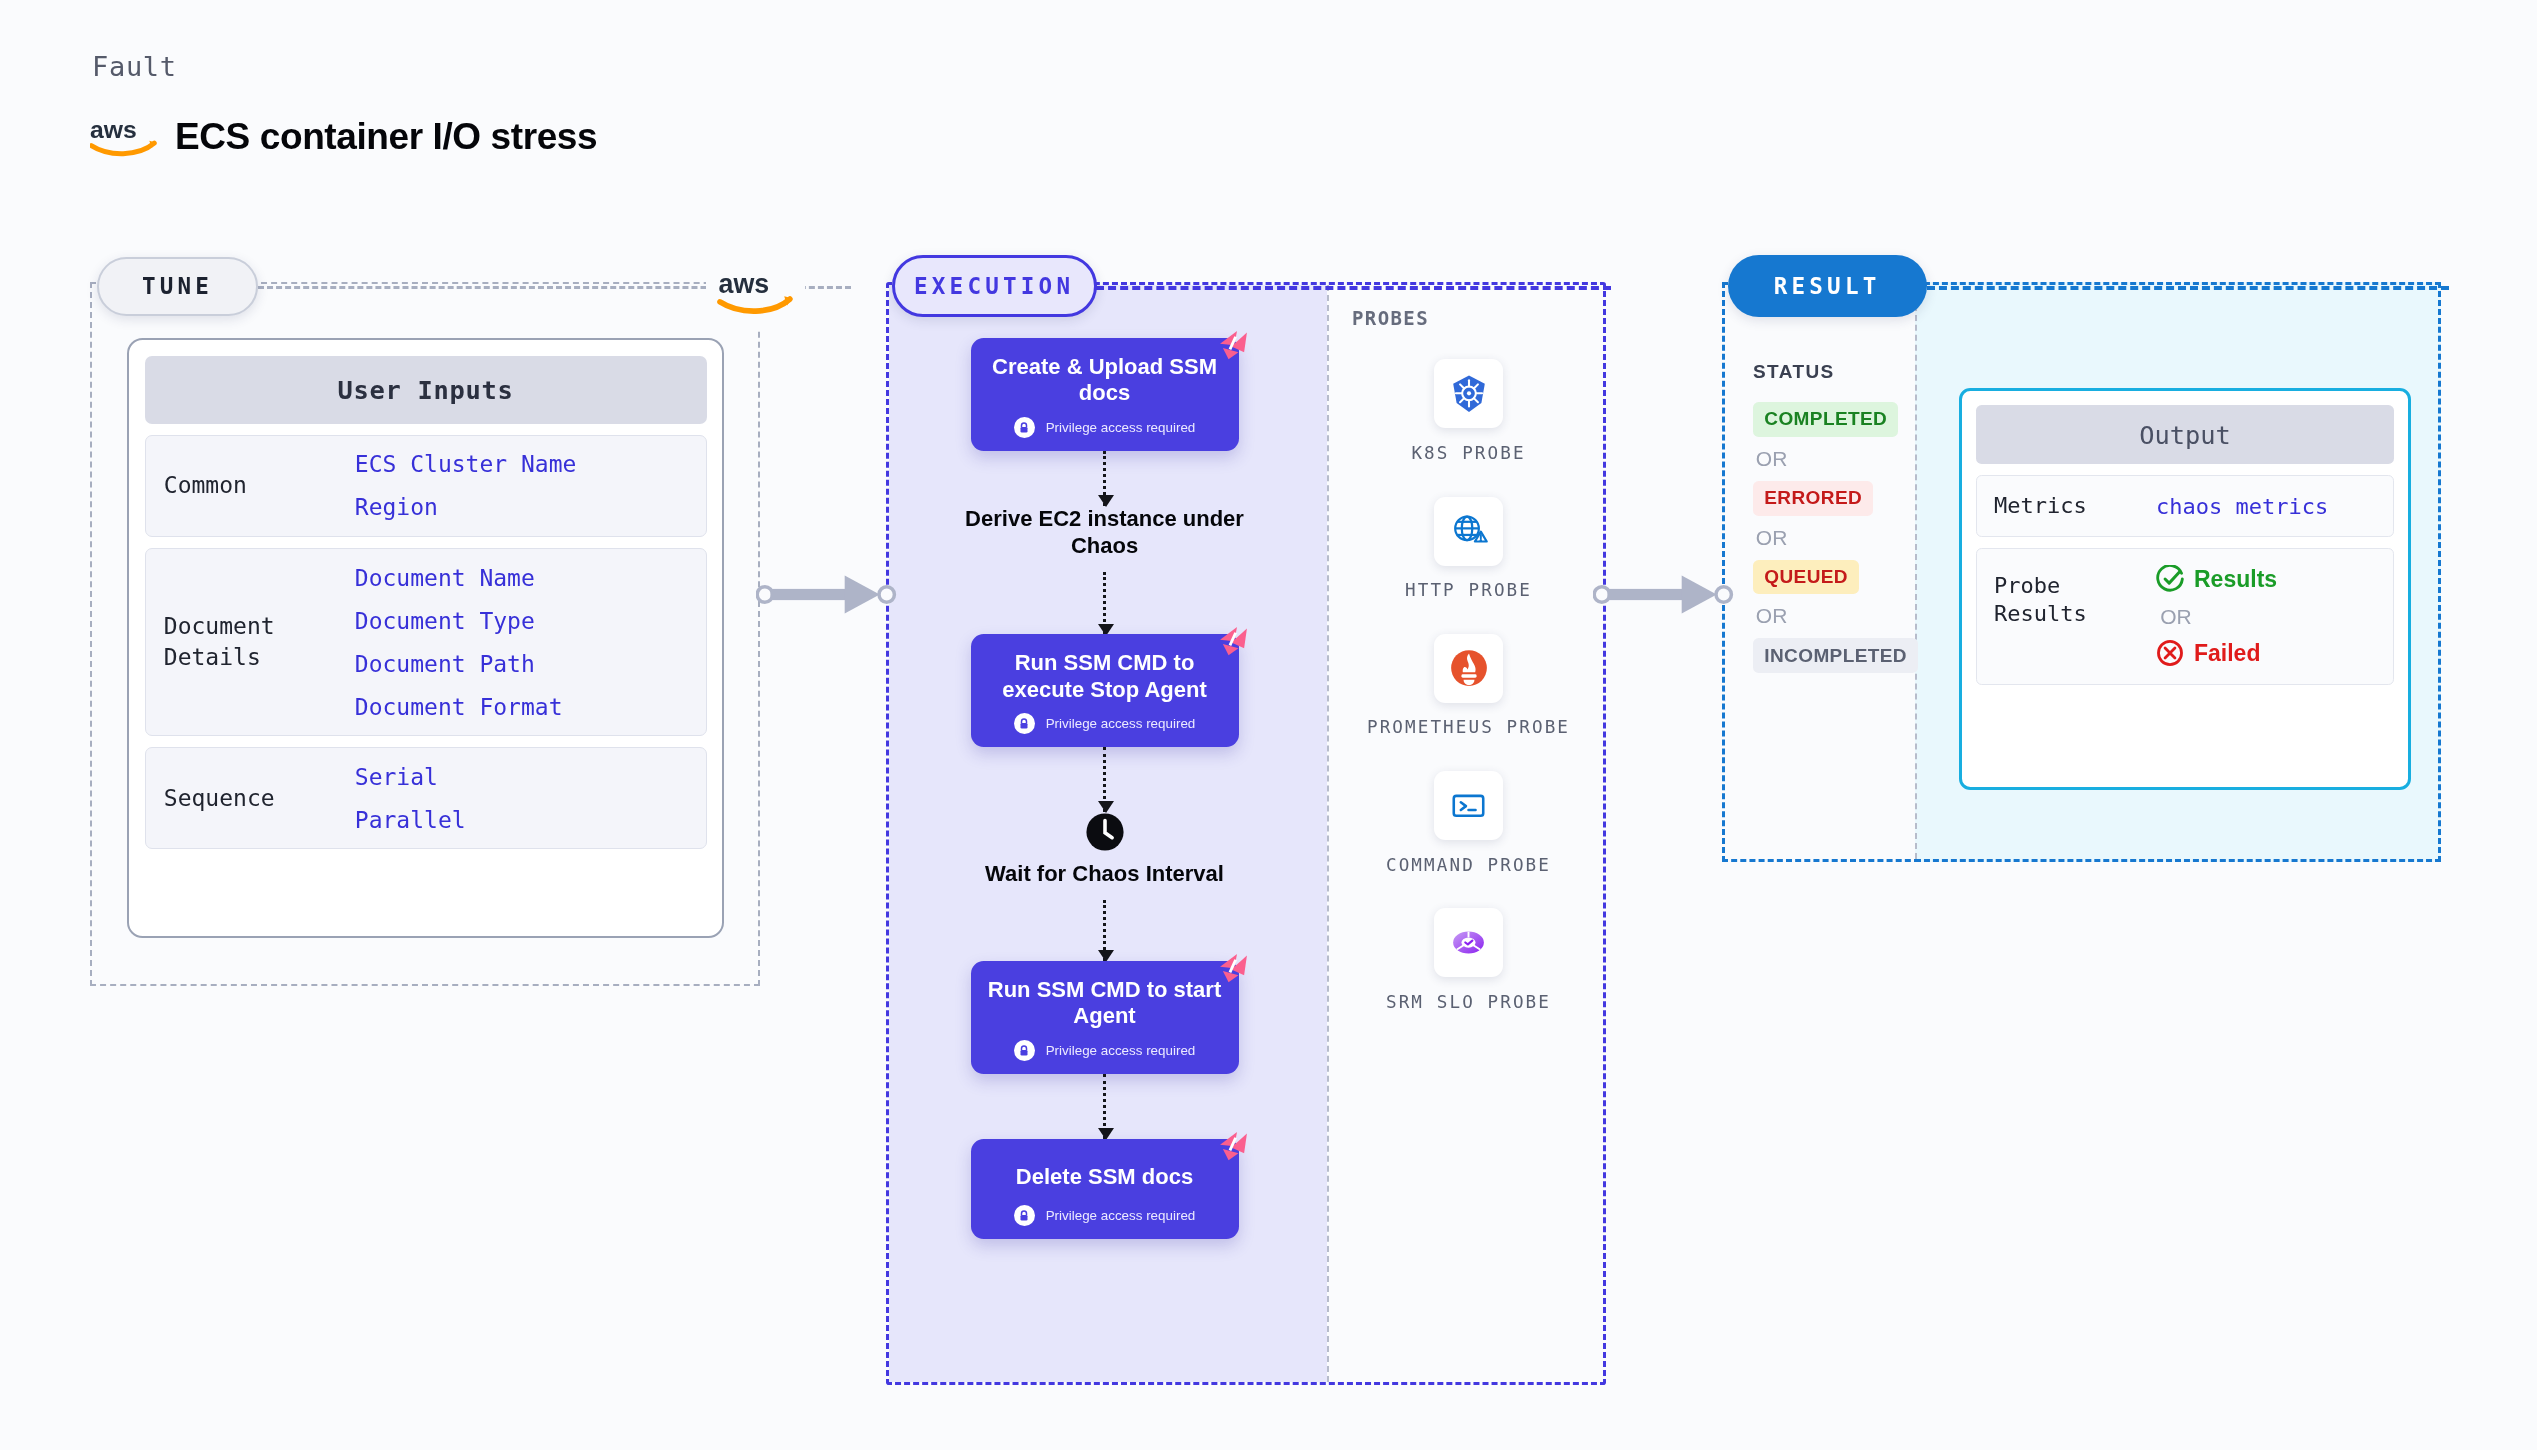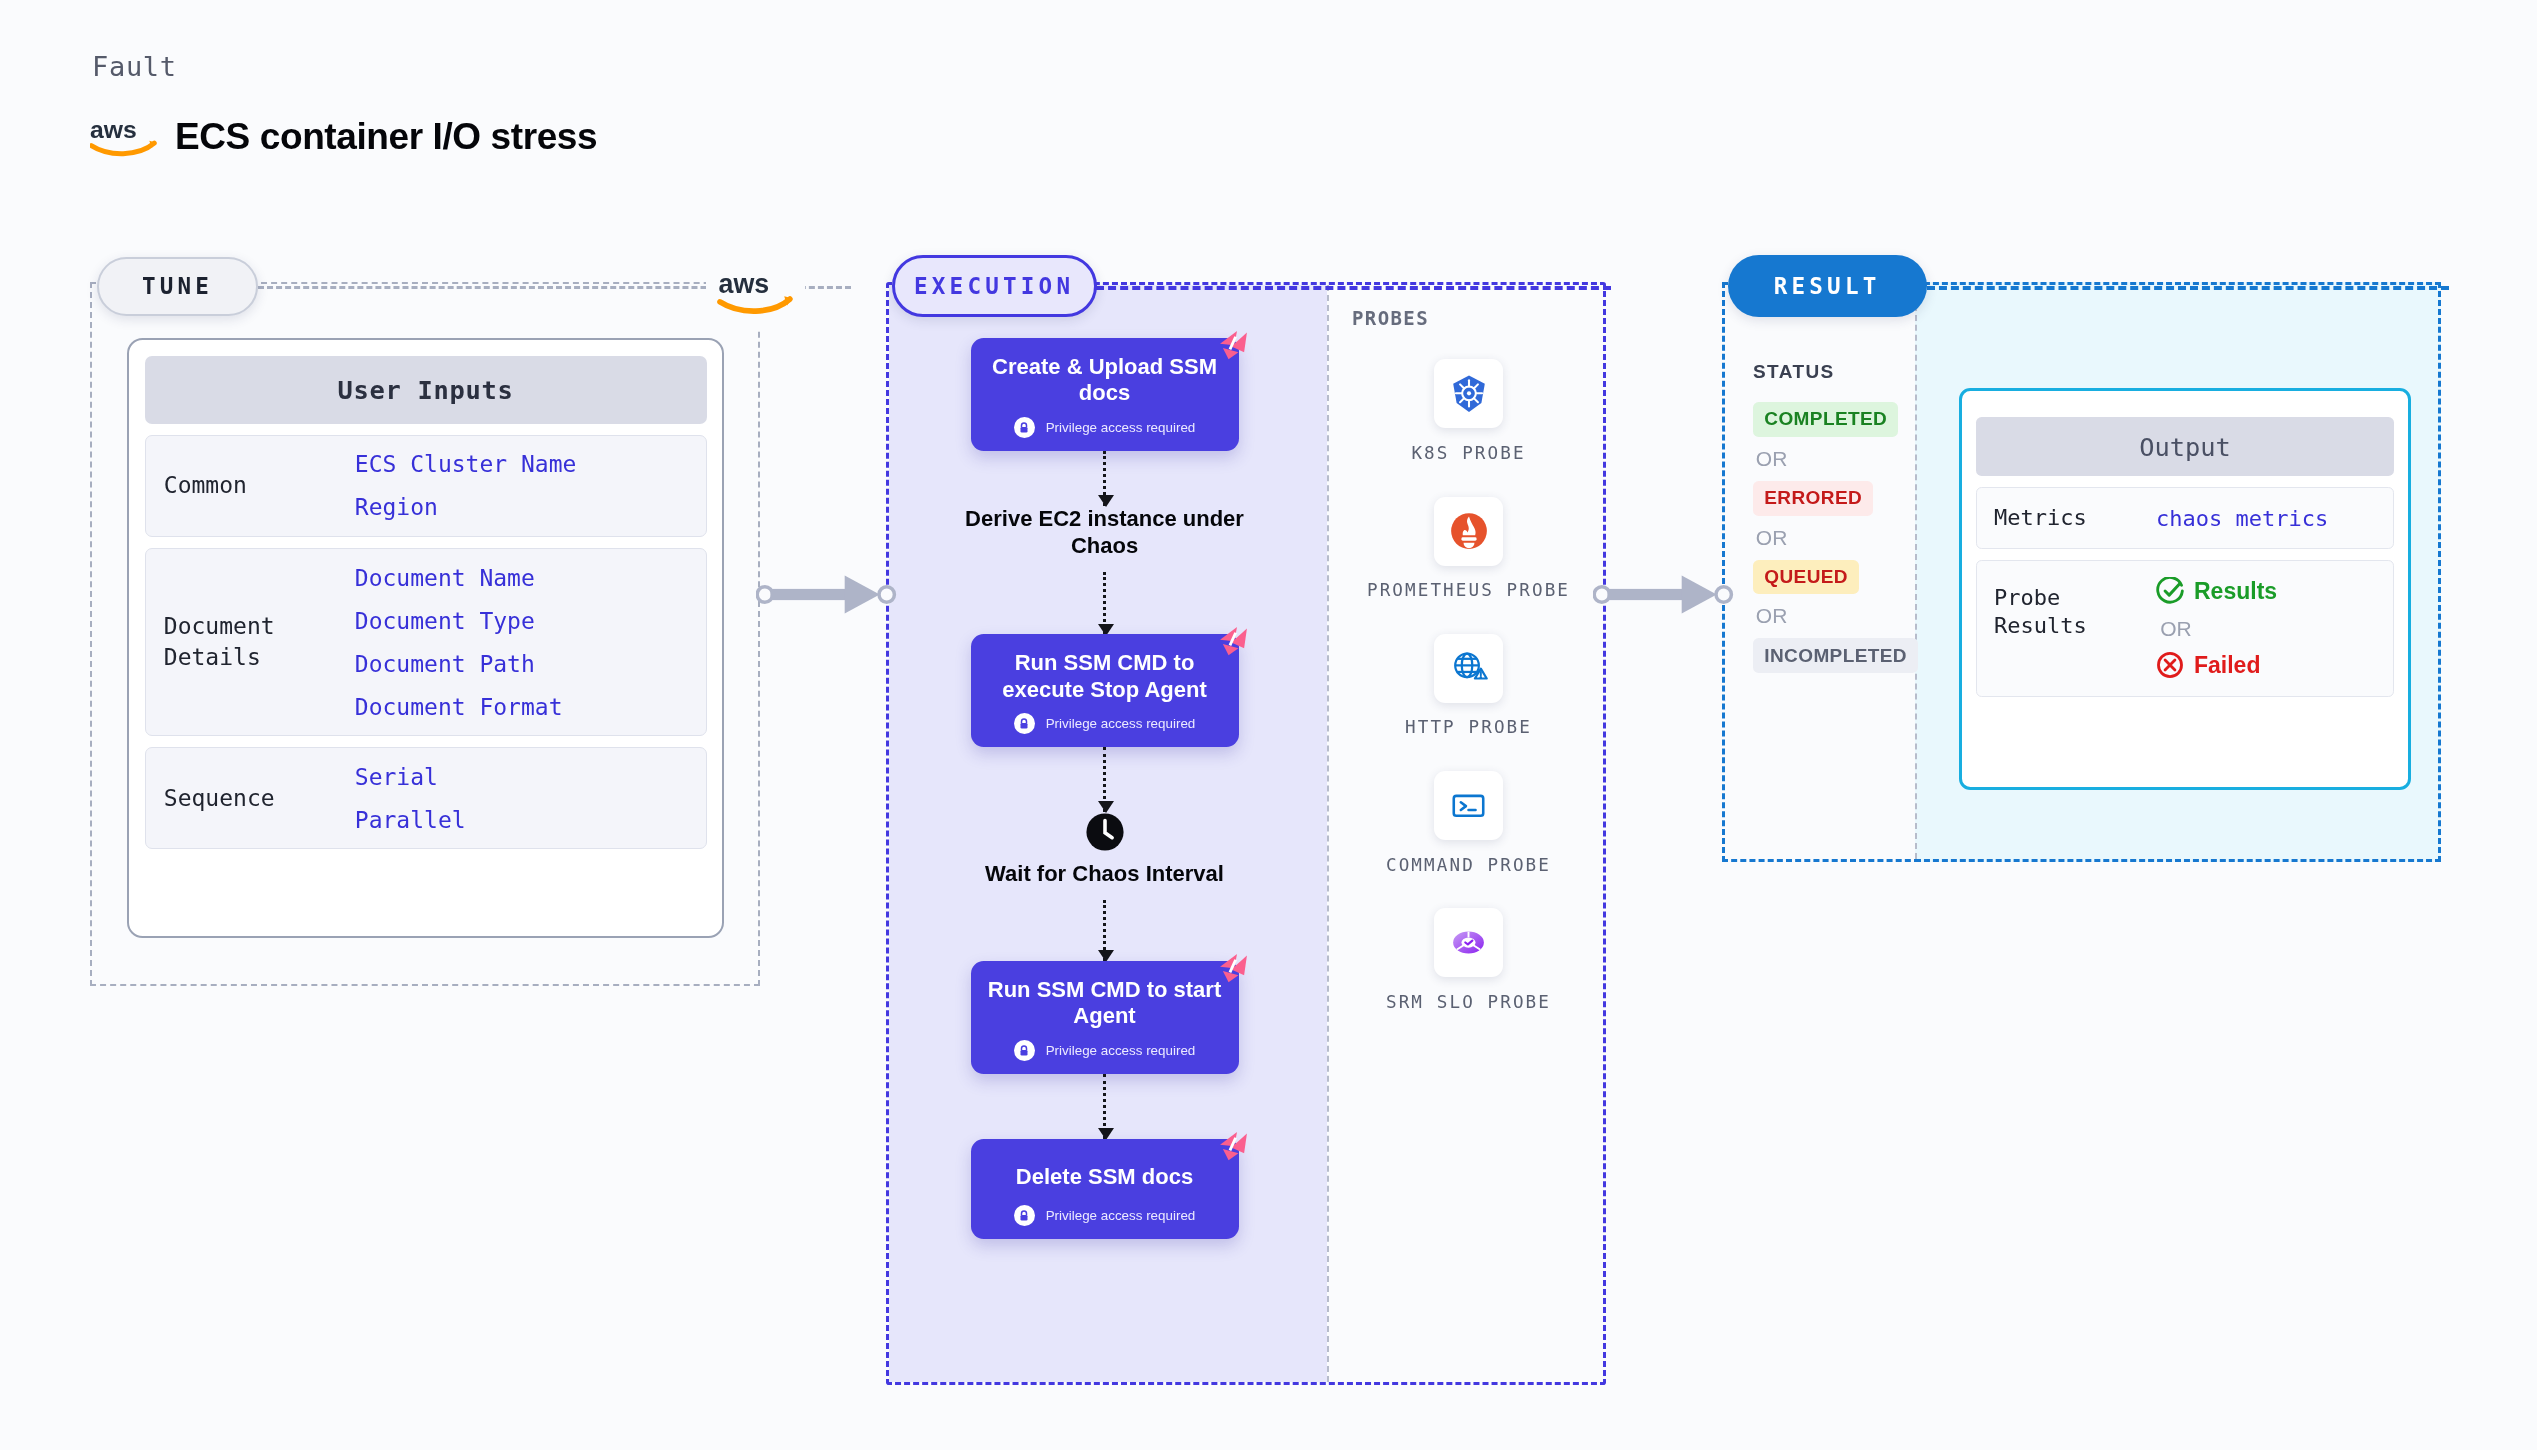--- a/index.html
+++ b/index.html
@@ -204,21 +204,21 @@
 
   .output-card {
     position: absolute; left: 237px; top: 106px; width: 452px; height: 402px;
     background: #ffffff; border: 3.5px solid #18aee0; border-radius: 11.3px;
     padding: 14px;
   }
   .out-title {
     height: 59px; background: #d9dbe6; border-radius: 5.6px;
     display: flex; align-items: center; justify-content: center;
     font-family: "DejaVu Sans Mono", monospace;
-    font-size: 25.4px; color: #4a5064; margin-top: 12px;
+    font-size: 25.4px; color: #4a5064;
   }
   .out-row {
     margin-top: 11.3px; background: #fafbfd; border: 1.4px solid #e3e6ee;
     border-radius: 5.6px; display: flex; align-items: center; padding: 15.5px 17px;
   }
   .out-key {
     width: 162px; flex: none;
     font-family: "DejaVu Sans Mono", monospace;
     font-size: 22px; color: #20242f; line-height: 1.3;
   }
@@ -440,46 +440,46 @@
               <path d="M45 18 L39 24"></path>
                 <path d="M25 38 L19 44"></path>
             </g>
           </svg>
         </div>
         <div class="probe-name">K8S PROBE</div>
       </div>
 
       <div class="probe">
         <div class="probe-tile">
-          <svg viewBox="0 0 64 64" width="44" height="44">
-            <circle cx="32" cy="32" r="26" fill="#e6522c"></circle>
-            <path d="M32 11 C24 21 36 24 30 34 C26 27 22 32 23 38 L41 38 C44 29 36 25 32 11 Z" fill="#fff"></path>
-            <rect x="21" y="41" width="22" height="5" rx="2" fill="#fff"></rect>
-            <path d="M24 49 H40 A8 8 0 0 1 24 49 Z" fill="#fff"></path>
-          </svg>
-        </div>
-        <div class="probe-name">PROMETHEUS PROBE</div>
-      </div>
-
-      <div class="probe">
-        <div class="probe-tile">
           <svg viewBox="0 0 64 64" width="42" height="42">
             <g stroke="#0b76d0" stroke-width="3.4" fill="none">
               <circle cx="29" cy="28" r="18"></circle>
               <ellipse cx="29" cy="28" rx="8" ry="18"></ellipse>
               <path d="M11 28 H47"></path>
                 <path d="M15 18 H43"></path>
                 <path d="M15 38 H43"></path>
             </g>
             <path d="M41 48 L50 33 L59 48 Z" fill="#fff" stroke="#0b76d0" stroke-width="3.4" stroke-linejoin="round"></path>
             <path d="M50 38 V43" stroke="#0b76d0" stroke-width="3" stroke-linecap="round"></path>
             <circle cx="50" cy="46" r="1.8" fill="#0b76d0"></circle>
           </svg>
         </div>
         <div class="probe-name">HTTP PROBE</div>
+      </div>
+
+      <div class="probe">
+        <div class="probe-tile">
+          <svg viewBox="0 0 64 64" width="44" height="44">
+            <circle cx="32" cy="32" r="26" fill="#e6522c"></circle>
+            <path d="M32 11 C24 21 36 24 30 34 C26 27 22 32 23 38 L41 38 C44 29 36 25 32 11 Z" fill="#fff"></path>
+            <rect x="21" y="41" width="22" height="5" rx="2" fill="#fff"></rect>
+            <path d="M24 49 H40 A8 8 0 0 1 24 49 Z" fill="#fff"></path>
+          </svg>
+        </div>
+        <div class="probe-name">PROMETHEUS PROBE</div>
       </div>
 
       <div class="probe">
         <div class="probe-tile">
           <svg viewBox="0 0 64 64" width="41" height="41">
             <rect x="9" y="17" width="46" height="31" rx="4" fill="none" stroke="#0b76d0" stroke-width="4"></rect>
             <path d="M20 27 L28 33 L20 39" stroke="#0b76d0" stroke-width="4" fill="none" stroke-linecap="round" stroke-linejoin="round"></path>
             <path d="M32 39 H43" stroke="#0b76d0" stroke-width="4" stroke-linecap="round"></path>
           </svg>
         </div>

